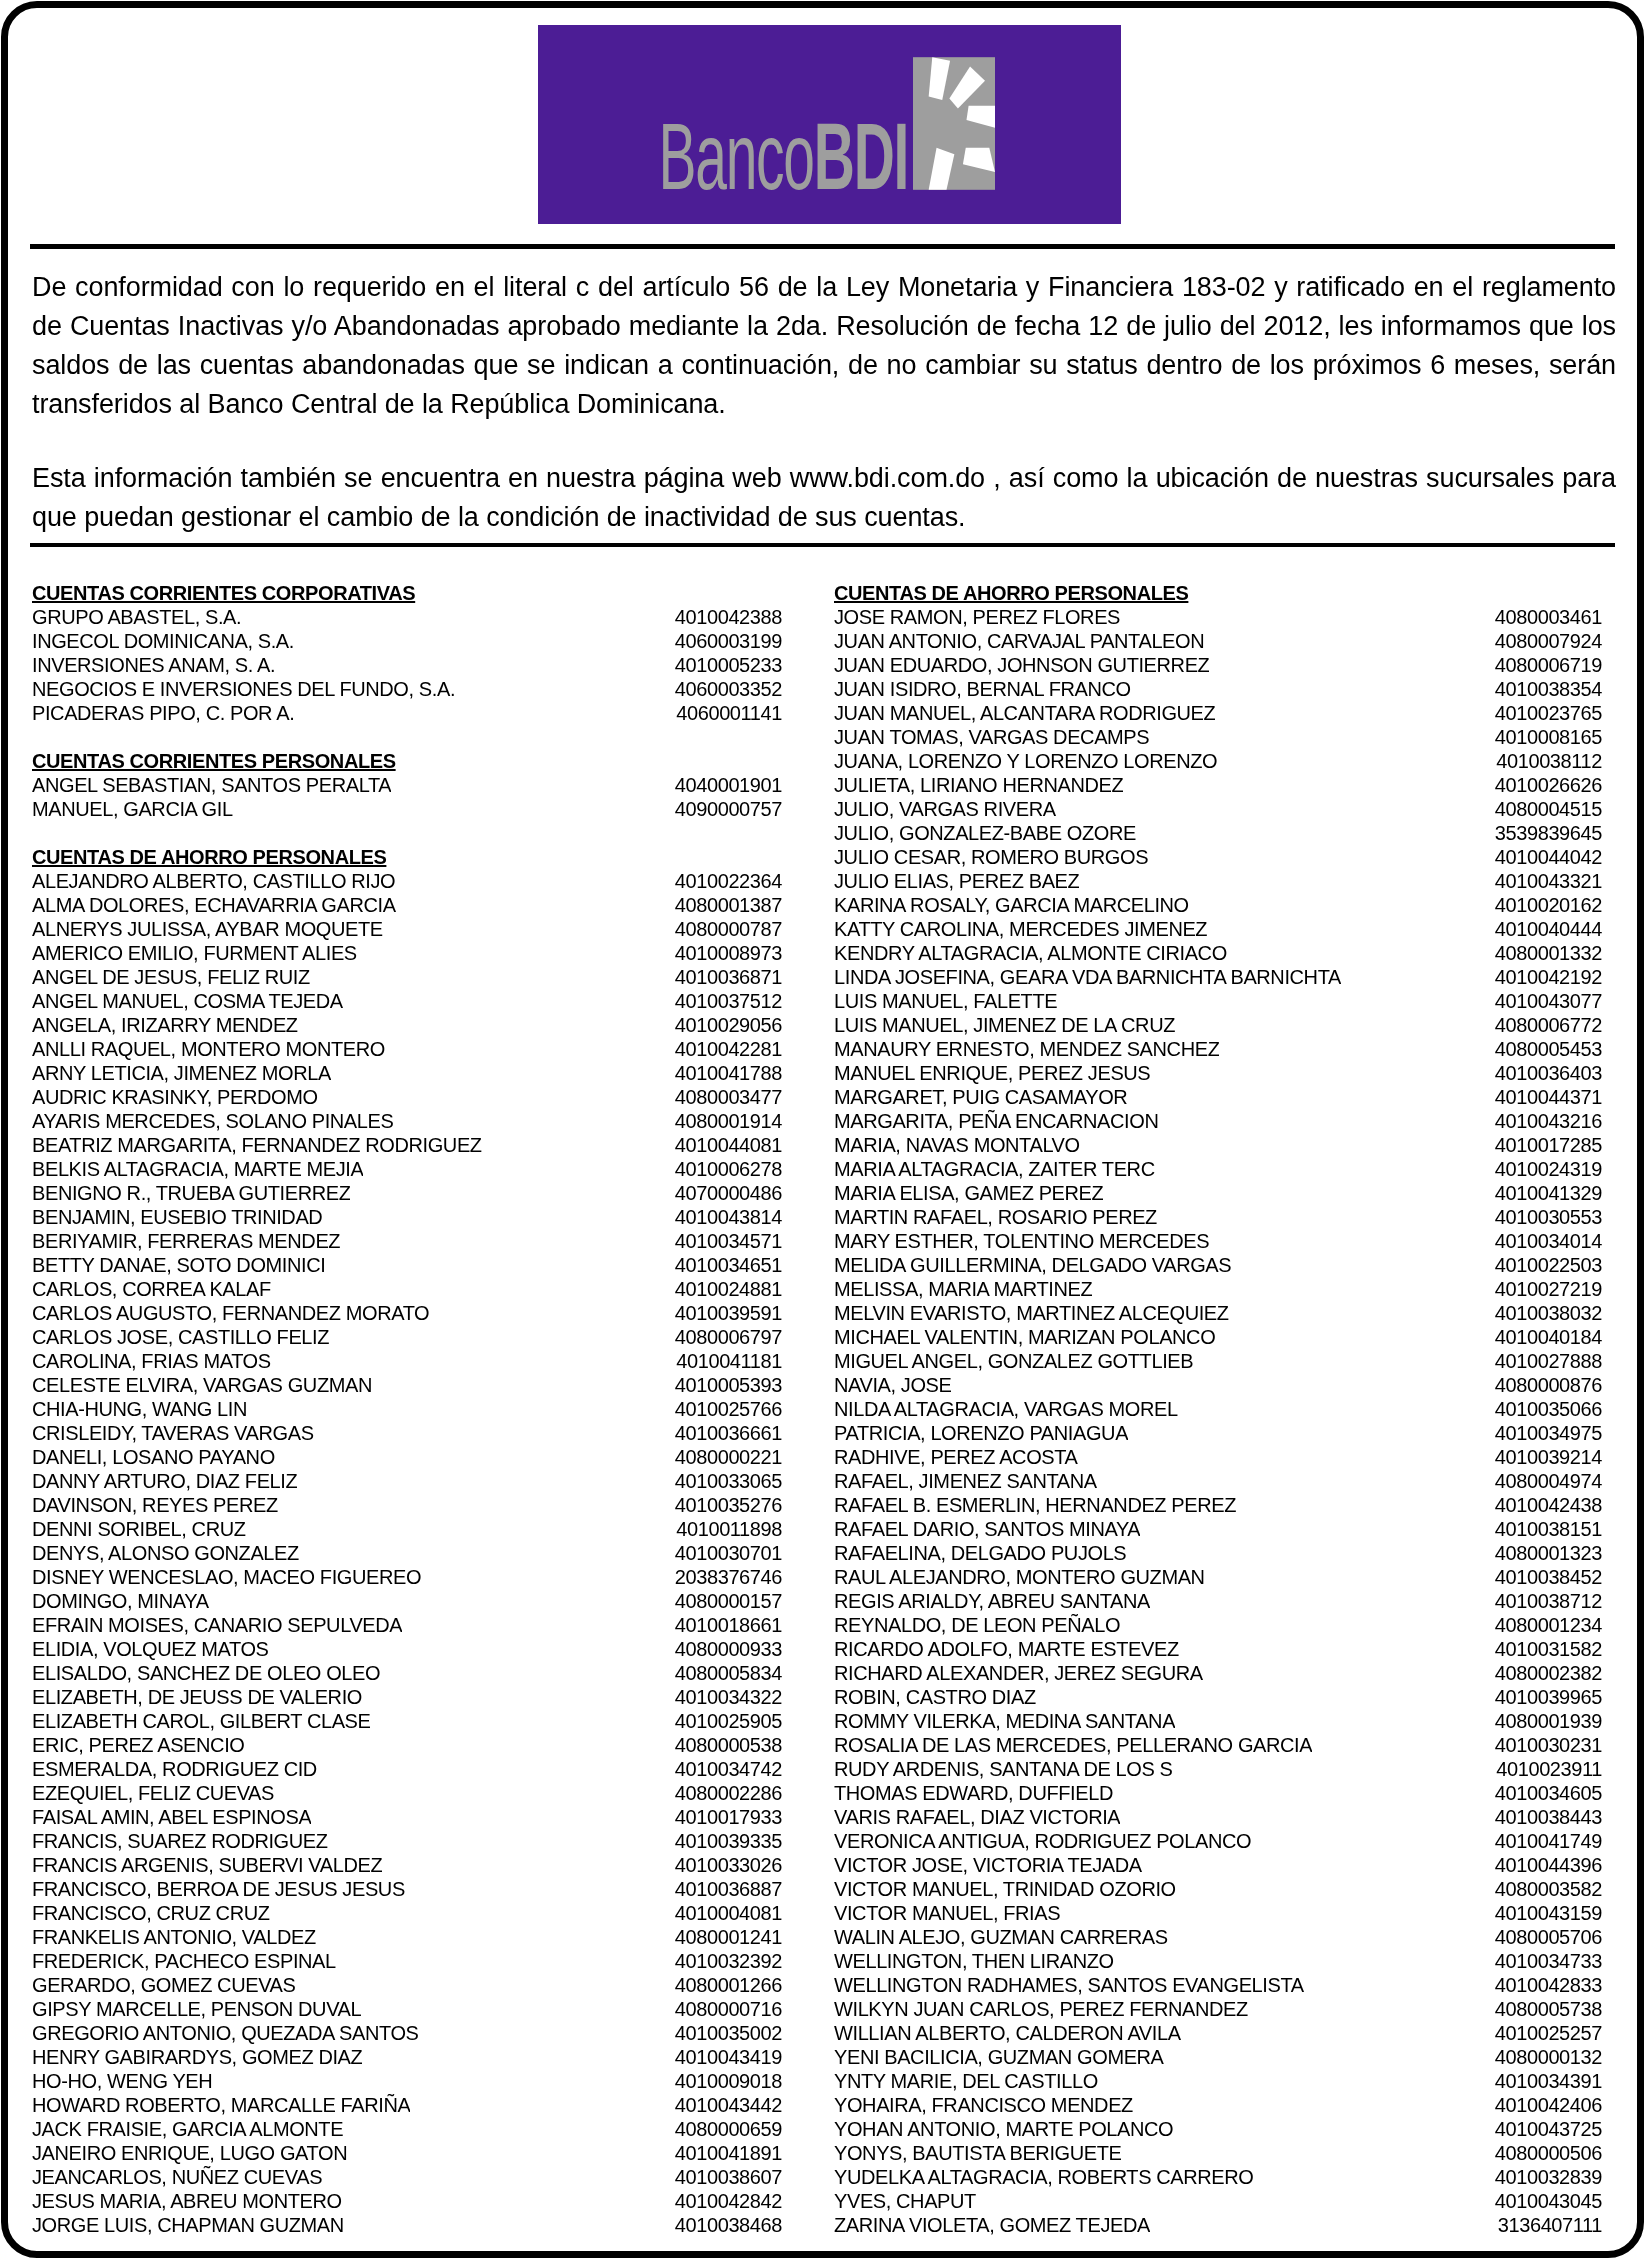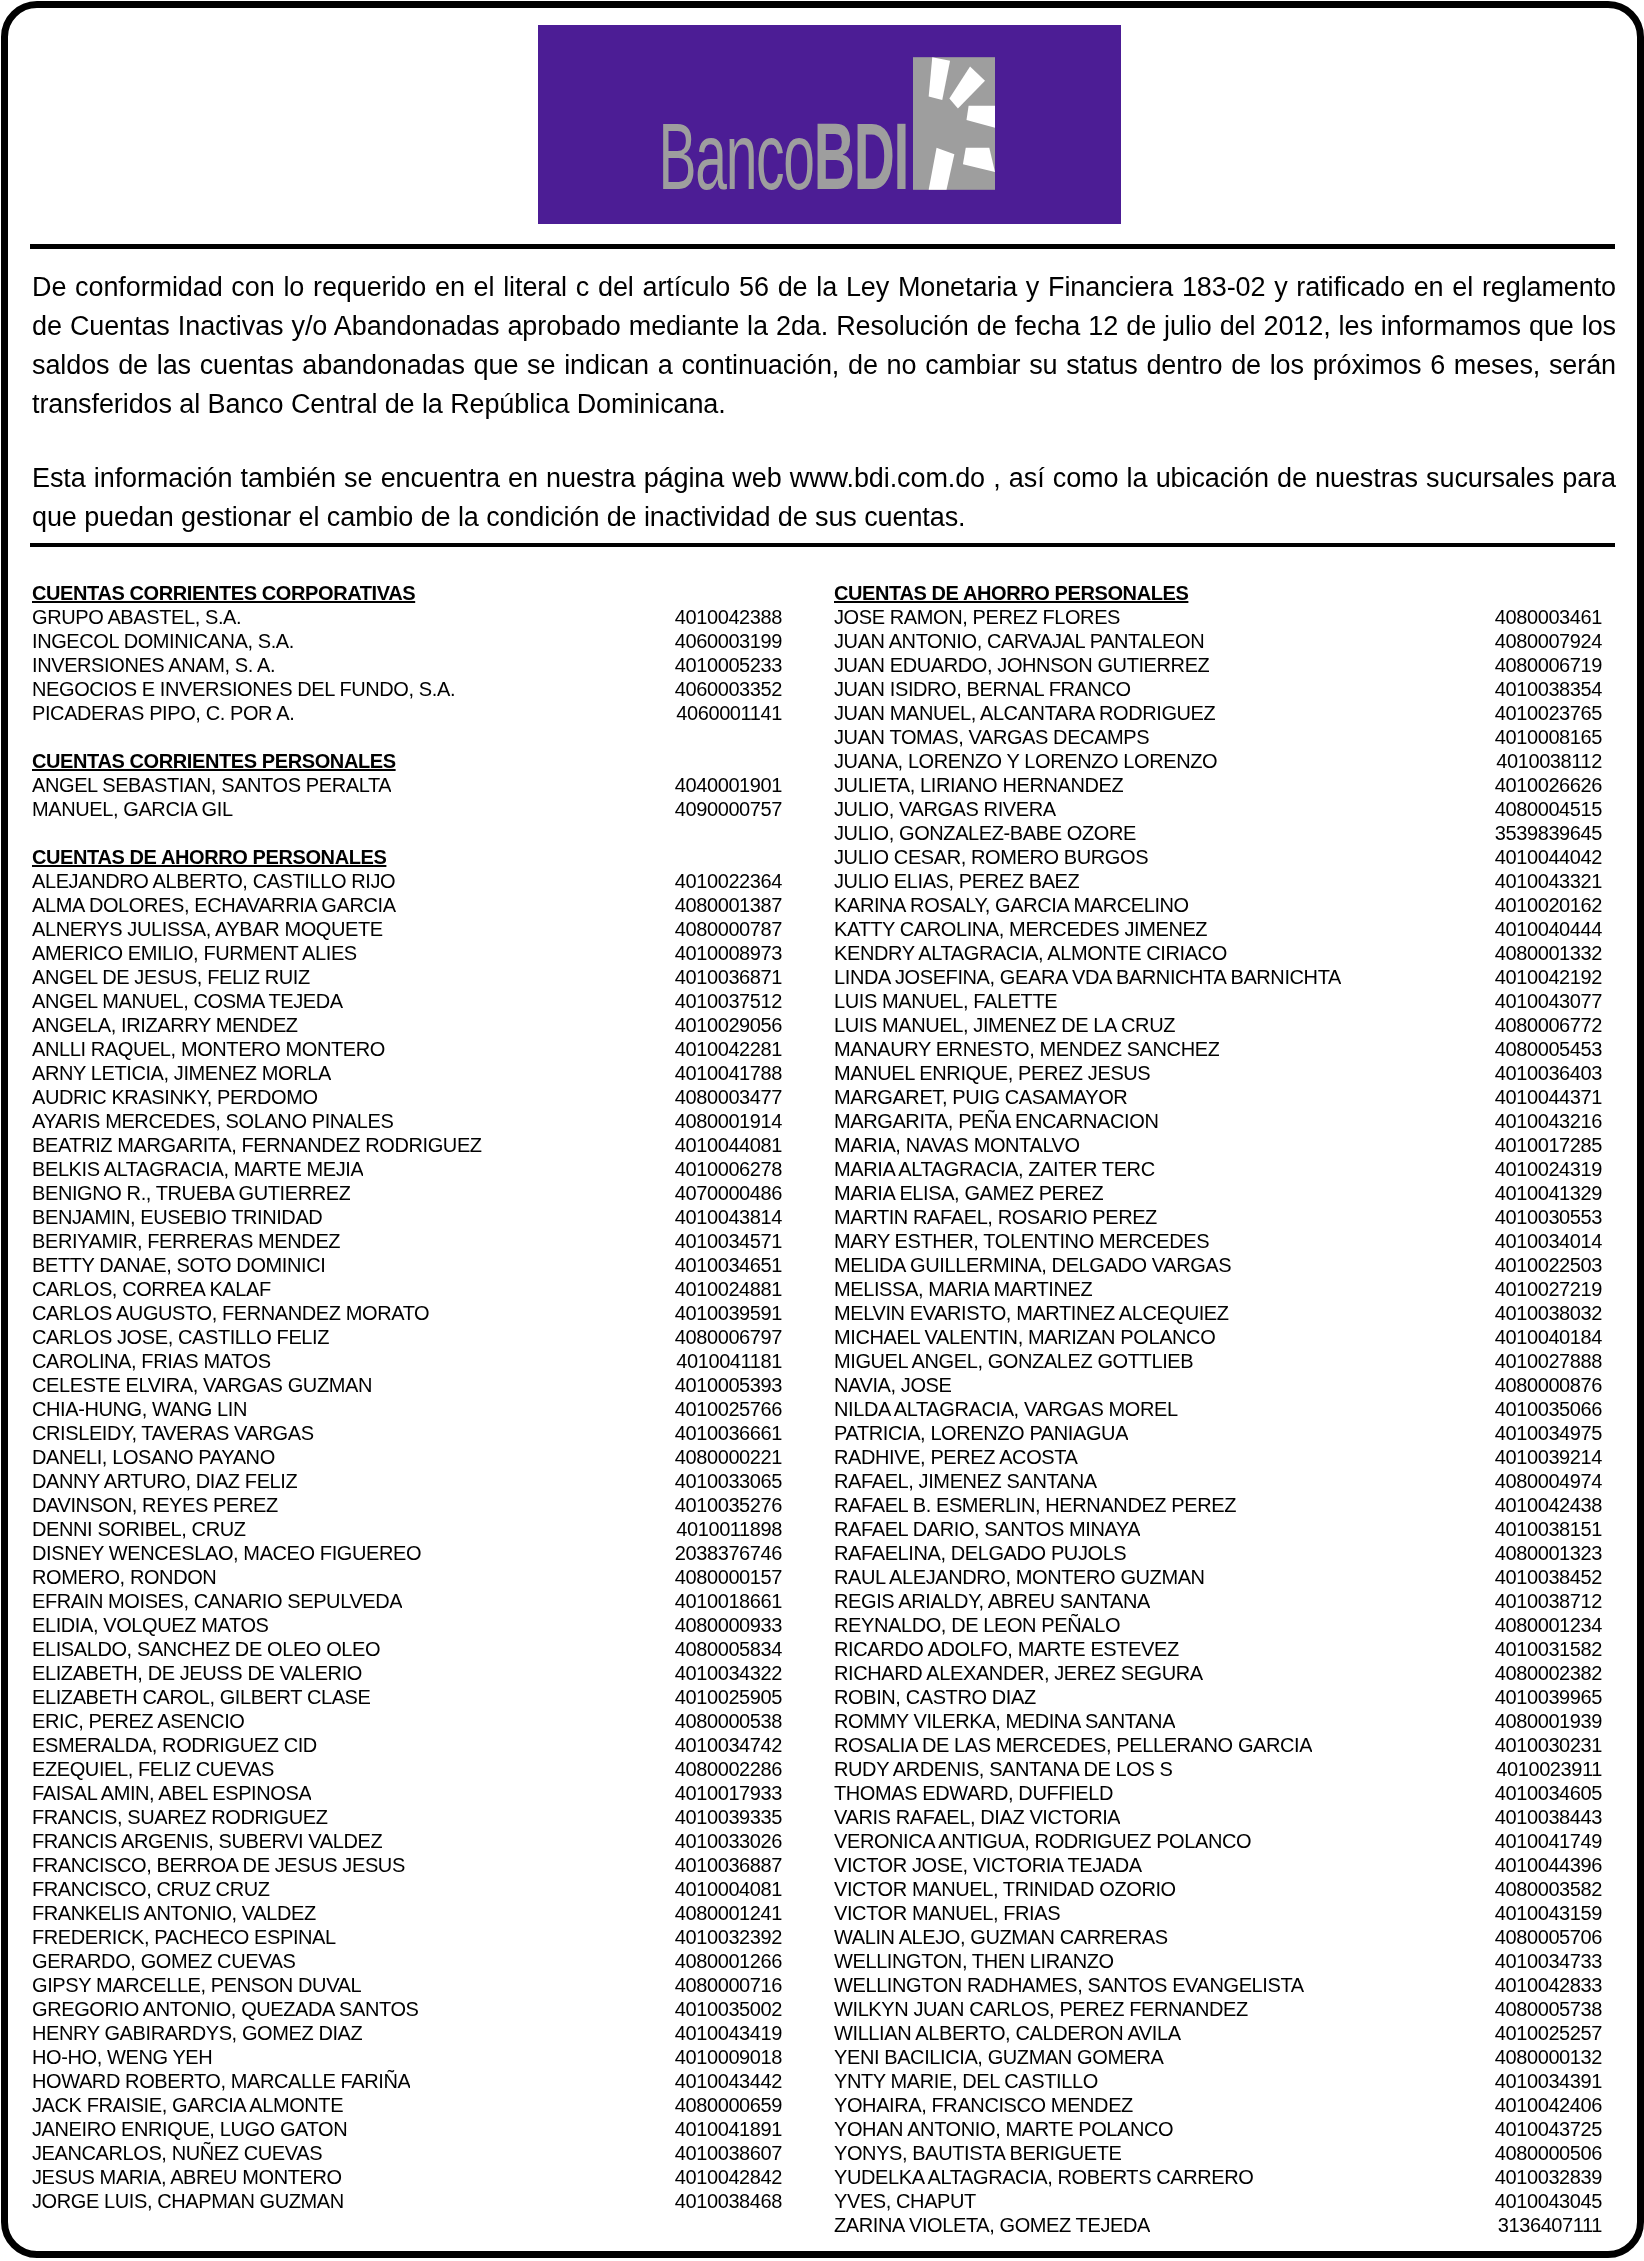--- a/index.html
+++ b/index.html
@@ -202,25 +202,29 @@
       </div>
       <div class="slot rw">
         <span class="nm">DAVINSON, REYES PEREZ</span>
         <span class="ac">4010035276</span>
       </div>
       <div class="slot rw">
         <span class="nm">DENNI SORIBEL, CRUZ</span>
         <span class="ac">4010011898</span>
       </div>
       <div class="slot rw">
+        <span class="nm">DENYS, ALONSO GONZALEZ</span>
+        <span class="ac">4010030701</span>
+      </div>
+      <div class="slot rw">
         <span class="nm">DISNEY WENCESLAO, MACEO FIGUEREO</span>
         <span class="ac">2038376746</span>
       </div>
       <div class="slot rw">
-        <span class="nm">ROMERO, RONDON</span>
+        <span class="nm">DOMINGO, MINAYA</span>
         <span class="ac">4080000157</span>
       </div>
       <div class="slot rw">
         <span class="nm">EFRAIN MOISES, CANARIO SEPULVEDA</span>
         <span class="ac">4010018661</span>
       </div>
       <div class="slot rw">
         <span class="nm">ELIDIA, VOLQUEZ MATOS</span>
         <span class="ac">4080000933</span>
       </div>

